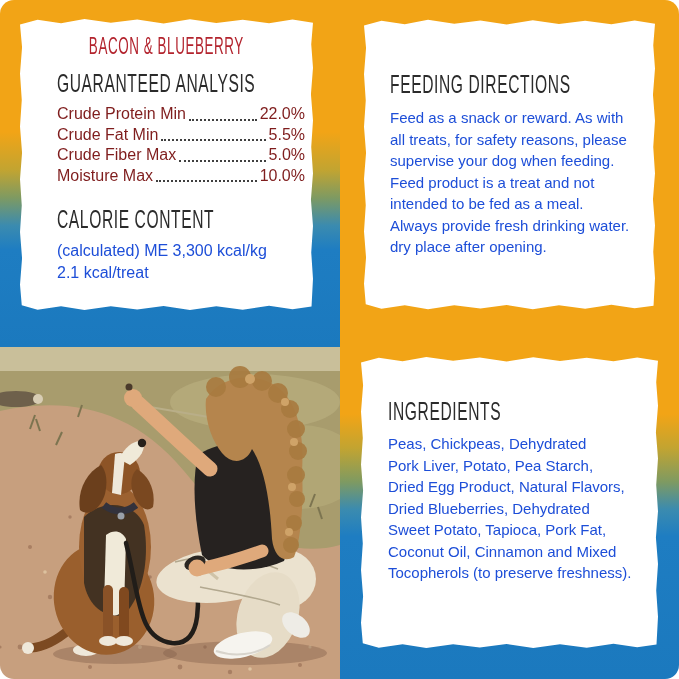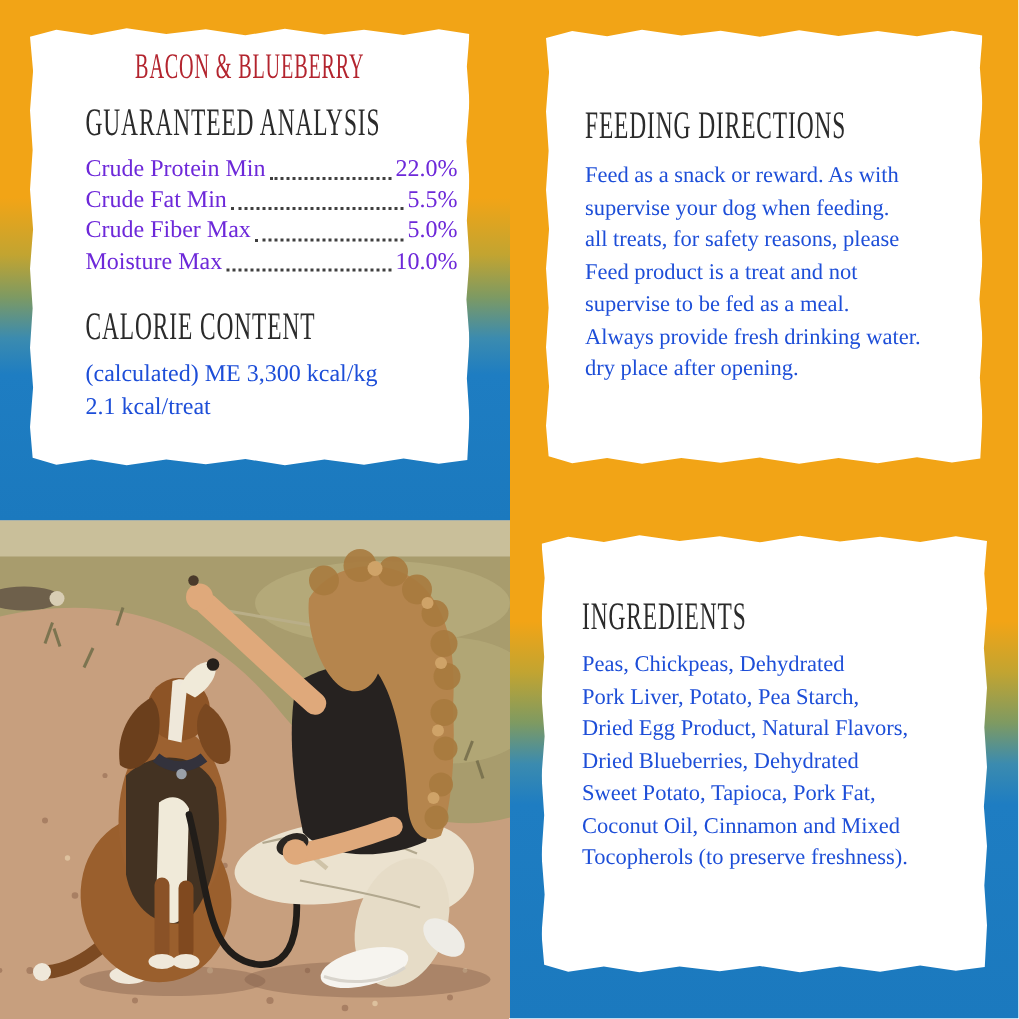--- a/index.html
+++ b/index.html
@@ -1,17 +1,17 @@
 <!DOCTYPE html>
 <html><head>
 <meta charset="utf-8">
 <style>
   html,body{margin:0;padding:0;background:#fff;}
   .canvas{position:relative;width:679px;height:679px;overflow:hidden;
-          font-family:Liberation Serif, serif;}
+          font-family:Liberation Sans, sans-serif;border-radius:14px;}
 
   
   .bg-left{position:absolute;left:0;top:0;width:340px;height:347px;
     background:linear-gradient(180deg,#F2A416 0%,#F2A416 38%,#C2A431 49%,#7E9A62 57%,#3B8BAF 65%,#1E7DC2 72%,#1B79BE 100%);}
   .bg-right{position:absolute;left:340px;top:0;width:339px;height:679px;
     background:linear-gradient(180deg,#F2A416 0%,#F2A416 61%,#C2A431 66%,#7E9A62 71%,#3B8BAF 75%,#1E7DC2 79%,#1B79BE 100%);}
 
   
   .panel{position:absolute;background:#fff;
     clip-path:polygon(0% 2.2%,6% .6%,14% 1.8%,22% .3%,31% 1.6%,40% .5%,49% 1.9%,58% .4%,67% 1.7%,76% .6%,85% 1.8%,93% .5%,100% 1.6%,99.4% 9%,100% 17%,99.3% 26%,100% 35%,99.4% 44%,100% 53%,99.3% 62%,100% 71%,99.4% 80%,100% 89%,99.5% 98.5%,93% 99.4%,85% 98.2%,76% 99.6%,67% 98.4%,58% 99.7%,49% 98.3%,40% 99.5%,31% 98.4%,22% 99.7%,14% 98.4%,6% 99.6%,.6% 98%,0% 91%,.7% 82%,0% 73%,.6% 64%,0% 55%,.7% 46%,0% 37%,.6% 28%,0% 19%,.7% 10%);}
@@ -20,21 +20,21 @@
   .panel-ing{left:361px;top:356px;width:297px;height:293px;}
 
   
   .flavor-wrap{text-align:center;margin-top:14px;}
   .flavor{display:inline-block;font-size:24px;color:#B3242E;letter-spacing:1px;
     white-space:nowrap;transform:scaleX(.56);transform-origin:center;font-weight:400;}
   .hd{display:block;font-size:26px;color:#2b2b2b;letter-spacing:1px;white-space:nowrap;
     transform:scaleX(.6);transform-origin:left center;font-weight:400;line-height:26px;}
   .ga-head{margin:10px 0 0 37px;}
   .ga-rows{margin:8px 8px 0 37px;}
-  .ga-row{display:flex;align-items:baseline;font-size:16px;color:#6d28d9;
+  .ga-row{display:flex;align-items:baseline;font-size:16px;color:#7f1d1d;
     line-height:20.5px;white-space:nowrap;}
   .leader{flex:1;border-bottom:2px dotted #3f3f3f;margin:0 3px 4px 3px;min-width:18px;align-self:flex-end;}
   .cal-head{margin:20px 0 0 37px;}
   .cal-lines{margin:8px 0 0 37px;font-size:16px;color:#1d4ed8;line-height:22px;}
   .feed-head{margin:52px 0 0 26px;}
   .body-lines{margin:10px 0 0 26px;font-size:15px;color:#1d4ed8;line-height:21.5px;}
   .body-line{white-space:nowrap;}
   .ing-head{margin:42px 0 0 27px;}
   .ing-lines{margin:9px 0 0 27px;}
 
@@ -79,24 +79,24 @@
     <div class="cal-lines">
       <div class="body-line">(calculated) ME 3,300 kcal/kg</div>
       <div class="body-line">2.1 kcal/treat</div>
     </div>
   </div>
 
   <div class="panel panel-feed">
     <span class="hd feed-head">FEEDING DIRECTIONS</span>
     <div class="body-lines">
       <div class="body-line">Feed as a snack or reward. As with</div>
+      <div class="body-line">all treats, for safety reasons, please</div>
       <div class="body-line">supervise your dog when feeding.</div>
-      <div class="body-line">all treats, for safety reasons, please</div>
       <div class="body-line">Feed product is a treat and not</div>
-      <div class="body-line">supervise to be fed as a meal.</div>
+      <div class="body-line">intended to be fed as a meal.</div>
       <div class="body-line">Always provide fresh drinking water.</div>
       <div class="body-line">dry place after opening.</div>
     </div>
   </div>
 
   <div class="panel panel-ing">
     <span class="hd ing-head">INGREDIENTS</span>
     <div class="body-lines ing-lines">
       <div class="body-line">Peas, Chickpeas, Dehydrated</div>
       <div class="body-line">Pork Liver, Potato, Pea Starch,</div>

